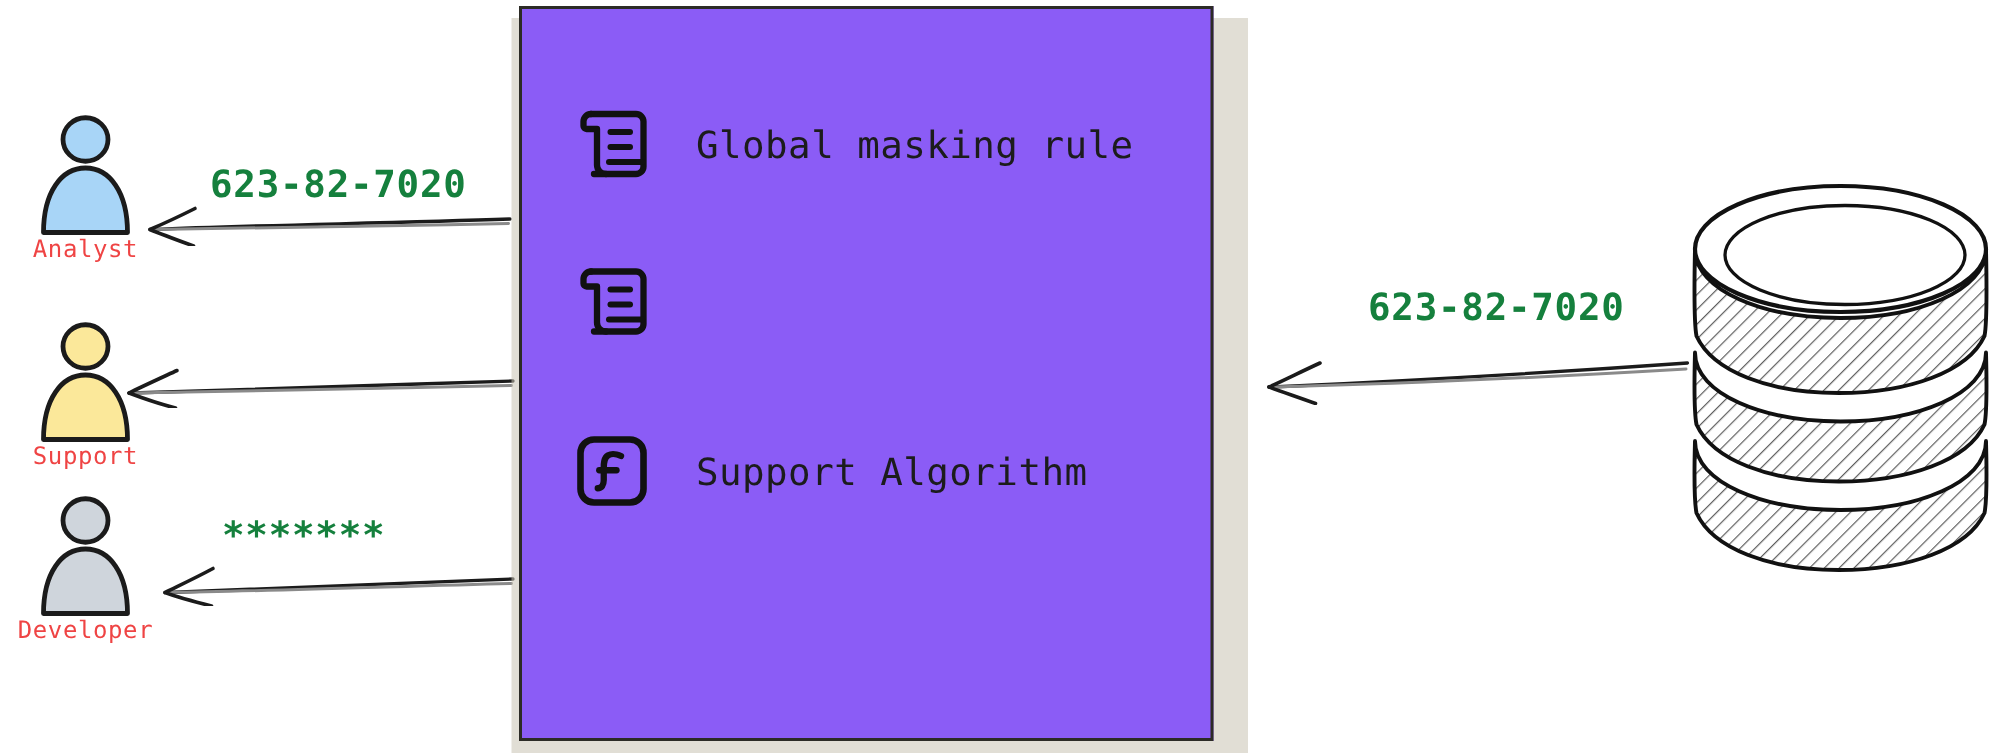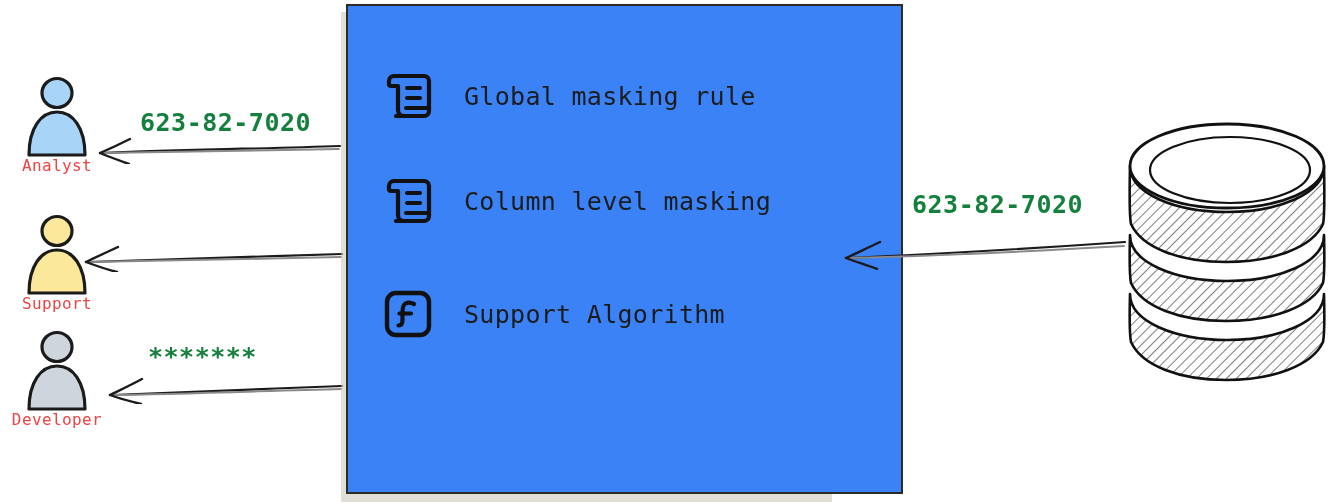--- a/index.html
+++ b/index.html
@@ -66,23 +66,23 @@
     top: 8px;
     width: 491px;
     height: 490px;
     background: #c9c3b2;
     opacity: .55;
   }
   #policy-panel .panel-body {
     position: absolute;
     left: 5px;
     top: 0px;
-    width: 557px;
+    width: 463px;
     height: 490px;
-    background: #3b82f6;
+    background: #8b5cf6;
     border-left: 2.5px solid #2c2b26;
     border-top: 2px solid #2c2b26;
     border-right: 2.5px solid #2c2b26;
     border-bottom: 2px solid #2c2b26;
     box-sizing: border-box;
   }
   .policy-list {
     position: absolute;
     left: 0; top: 0; right: 0; bottom: 0;
   }
@@ -194,21 +194,20 @@
         </div>
 
         <div class="policy-item" style="top:165px;">
           <svg class="policy-icon" viewBox="0 0 52 52">
             <path d="M12 6 H42 a5 5 0 0 1 5 5 v30 a5 5 0 0 1 -5 5 H14" fill="none" stroke="#111111" stroke-width="4.2" stroke-linecap="round" stroke-linejoin="round"></path>
             <path d="M12 6 a5 5 0 0 0 -5 5 v3 a2 2 0 0 0 2 2 H16 v24 a6 6 0 0 0 6 6" fill="none" stroke="#111111" stroke-width="4.2" stroke-linecap="round" stroke-linejoin="round"></path>
             <line x1="25" y1="18" x2="38" y2="18" stroke="#111111" stroke-width="4" stroke-linecap="round"></line>
             <line x1="25" y1="28" x2="38" y2="28" stroke="#111111" stroke-width="4" stroke-linecap="round"></line>
             <line x1="24" y1="38" x2="46" y2="38" stroke="#111111" stroke-width="4" stroke-linecap="round"></line>
           </svg>
-          <span class="policy-text">Column level masking</span>
         </div>
 
         <div class="policy-item" style="top:278px;">
           <svg class="policy-icon" viewBox="0 0 52 52">
             <rect x="5" y="5" width="42" height="42" rx="9" ry="9" fill="none" stroke="#111111" stroke-width="4.4"></rect>
             <path d="M32 16 C32 16 27 13.5 23.5 15.5 C20.5 17.2 20.5 21 20.5 24 v8 C20.5 35.5 19 37.5 16.5 37.5" fill="none" stroke="#111111" stroke-width="4.2" stroke-linecap="round" stroke-linejoin="round"></path>
             <line x1="17.5" y1="25.5" x2="29" y2="25.5" stroke="#111111" stroke-width="4.2" stroke-linecap="round"></line>
           </svg>
           <span class="policy-text">Support Algorithm</span>
         </div>

